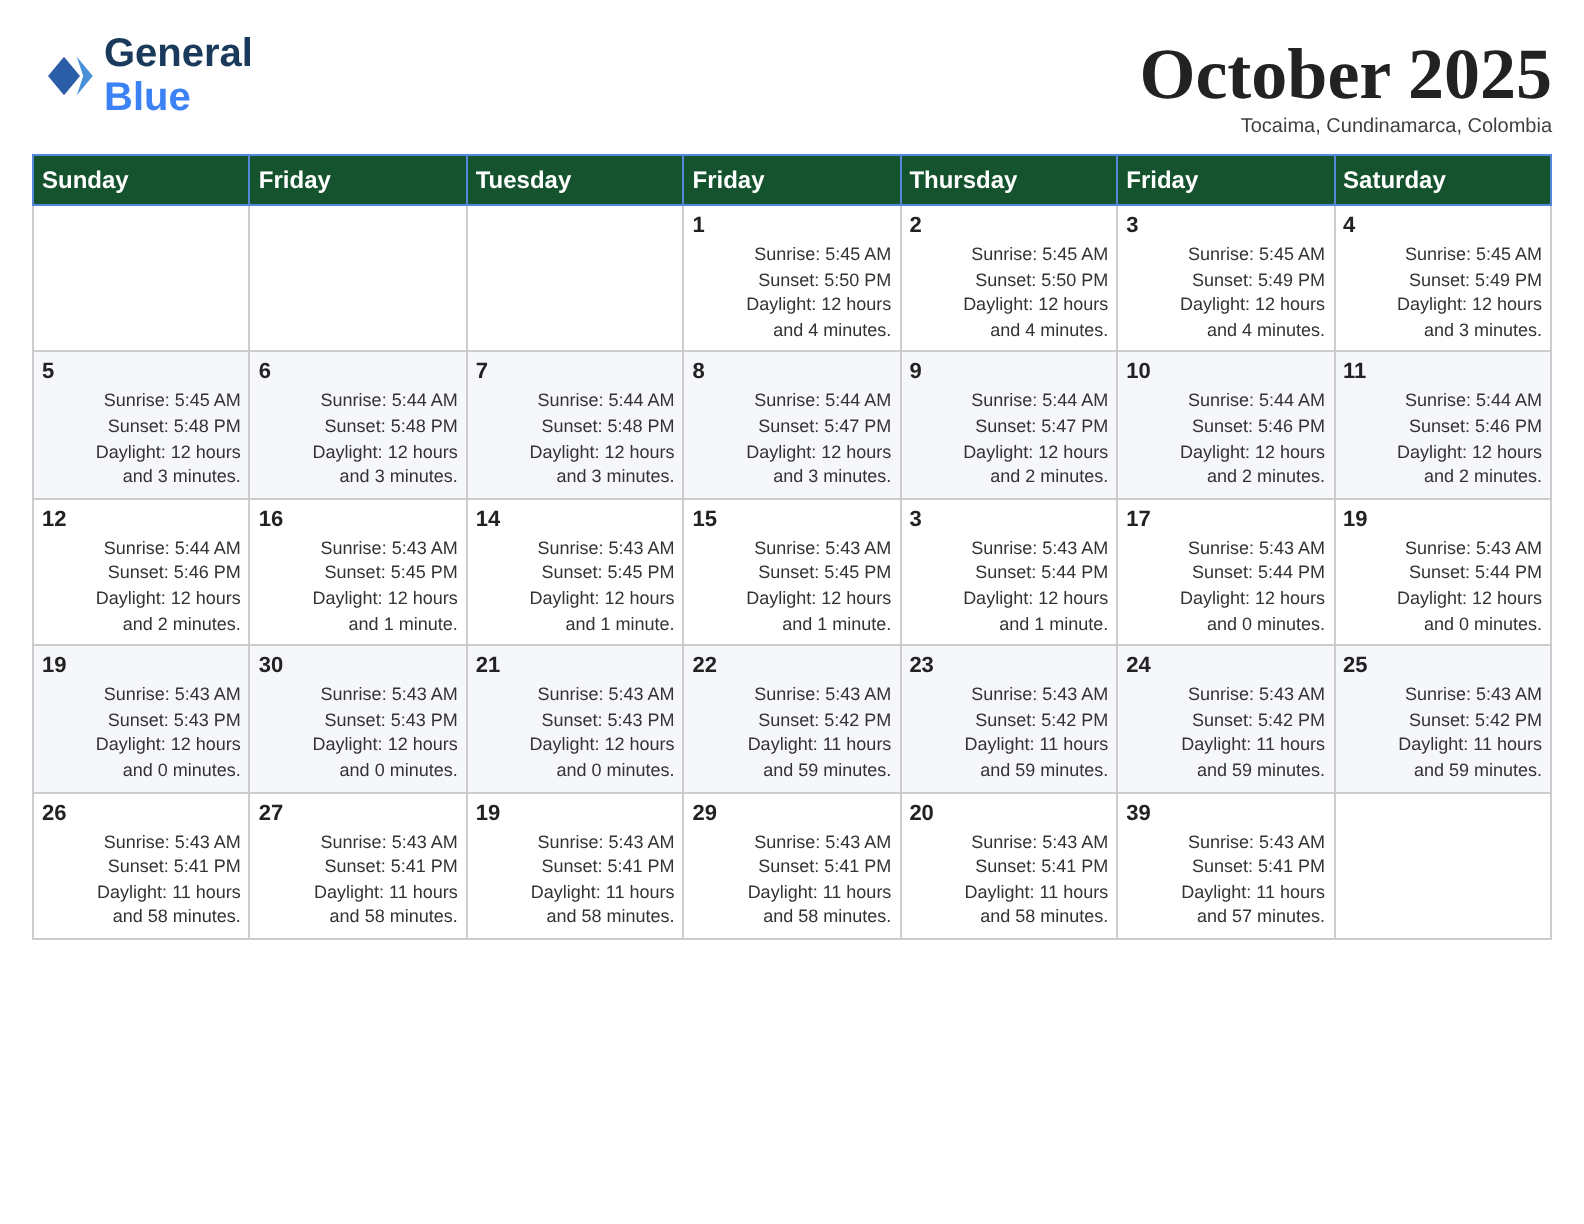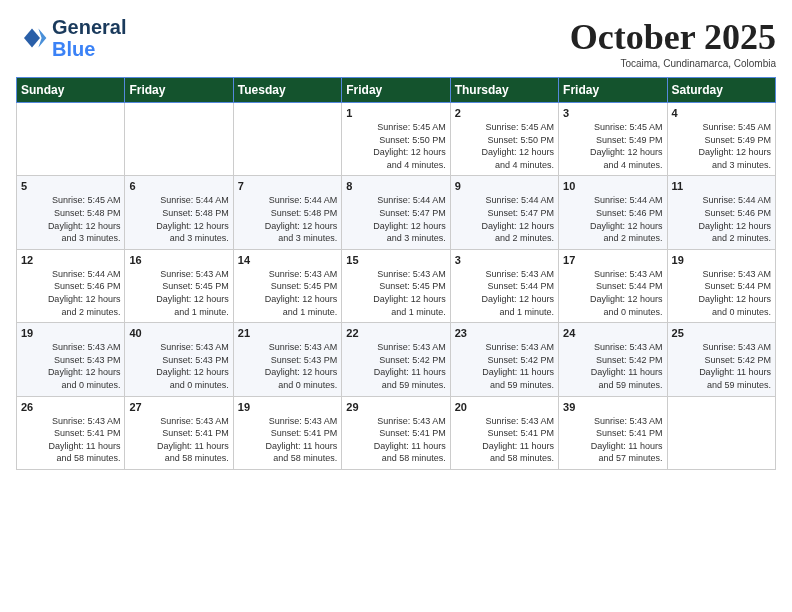--- a/index.html
+++ b/index.html
@@ -204,21 +204,21 @@
           <div class="day-num">19</div>
           <div class="cell-text">Sunrise: 5:43 AM<br>Sunset: 5:44 PM<br>Daylight: 12 hours<br>and 0 minutes.</div>
         </td>
       </tr>
       <tr>
         <td>
           <div class="day-num">19</div>
           <div class="cell-text">Sunrise: 5:43 AM<br>Sunset: 5:43 PM<br>Daylight: 12 hours<br>and 0 minutes.</div>
         </td>
         <td>
-          <div class="day-num">40</div>
+          <div class="day-num">30</div>
           <div class="cell-text">Sunrise: 5:43 AM<br>Sunset: 5:43 PM<br>Daylight: 12 hours<br>and 0 minutes.</div>
         </td>
         <td>
           <div class="day-num">21</div>
           <div class="cell-text">Sunrise: 5:43 AM<br>Sunset: 5:43 PM<br>Daylight: 12 hours<br>and 0 minutes.</div>
         </td>
         <td>
           <div class="day-num">22</div>
           <div class="cell-text">Sunrise: 5:43 AM<br>Sunset: 5:42 PM<br>Daylight: 11 hours<br>and 59 minutes.</div>
         </td>

